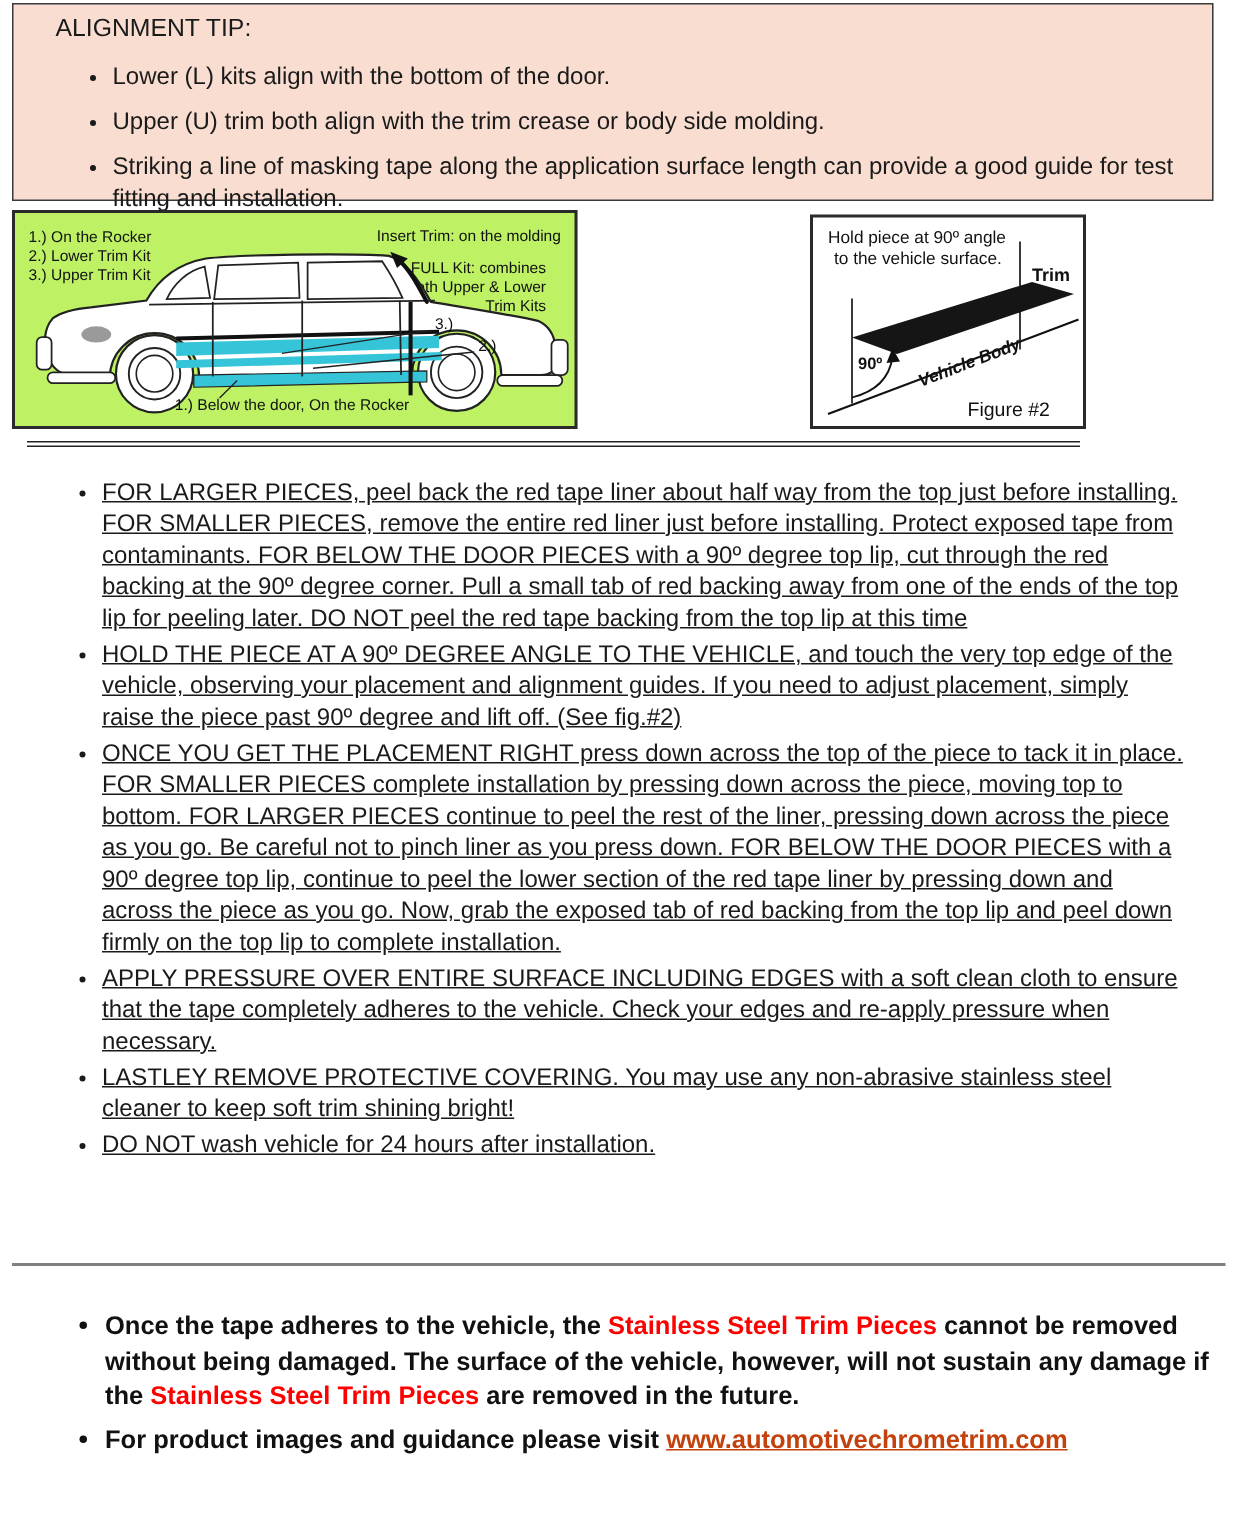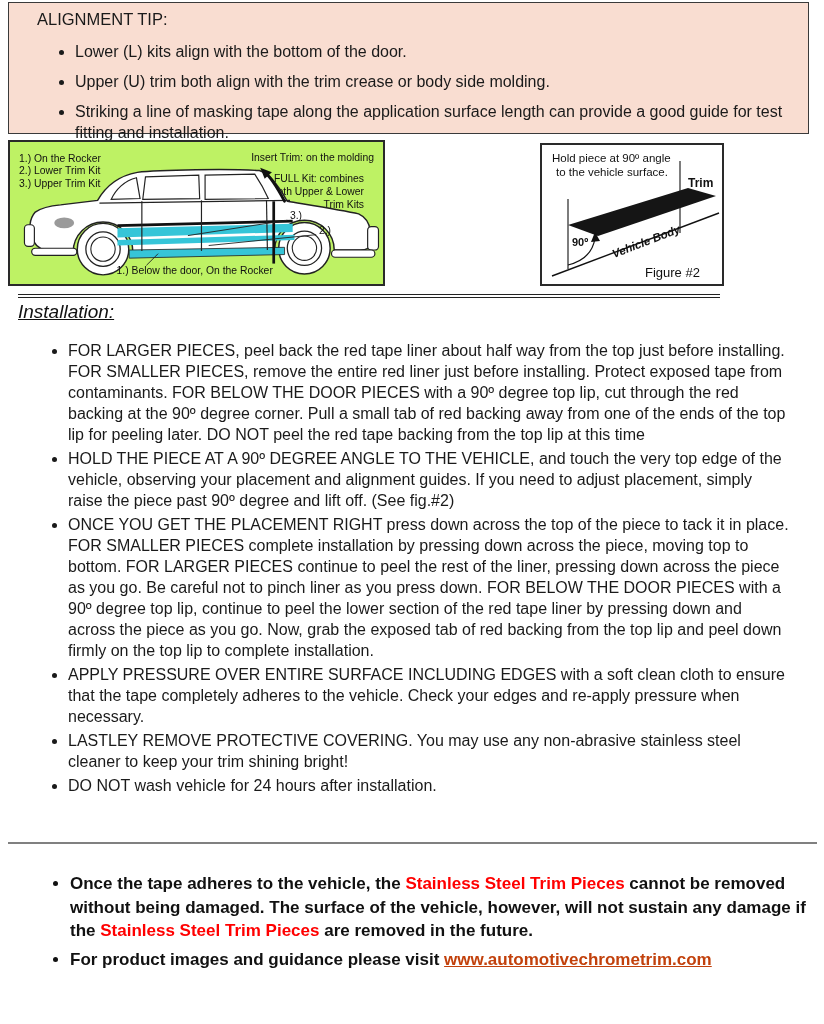--- a/index.html
+++ b/index.html
@@ -31,21 +31,21 @@
     position:absolute; left:18px; top:294px; width:702px; height:1.5px;
     border-top:1.5px solid #222; border-bottom:1.5px solid #222;
   }
 
   
   .section-install { position:absolute; left:18px; top:301px; width:785px; }
   .section-heading {
     font-style:italic; text-decoration:underline; font-weight:400;
     font-size:19px; margin:0; color:#111;
   }
-  .install-list { margin:17px 12px 0 0; padding-left:50px; }
+  .install-list { margin:17px 12px 0 0; padding-left:50px;text-decoration:underline; }
   .install-list li { font-size:16px; line-height:21px; margin-bottom:3px; }
 
   
   .rule-gray { position:absolute; left:8px; top:842px; width:809px; height:0; border-top:2.5px solid #808080; }
   .section-important { position:absolute; left:18px; top:856px; width:792px; }
   .important-list { margin:16px 0 0 0; padding-left:52px; }
   .important-list li { font-size:17px; font-weight:700; line-height:23.5px; margin-bottom:5px; color:#111; }
   .red  { color:#ff0000; }
   .link { color:#c2410c; text-decoration:underline; cursor:pointer; font-weight:700; }
 
@@ -136,27 +136,26 @@
     <polygon points="49,97 53,87 58,96" fill="#111"></polygon>
 
     <text transform="translate(72,113) rotate(-21)" font-size="11.5" font-style="italic" font-weight="600">Vehicle Body</text>
     <text x="103" y="132" font-size="13">Figure #2</text>
   </svg>
 </div>
 
 <div class="fig-rule"></div>
 
 <div class="section-install">
-  <h2 class="section-heading">Installation:</h2>
   <ul class="install-list">
     <li>FOR LARGER PIECES, peel back the red tape liner about half way from the top just before installing. FOR SMALLER PIECES, remove the entire red liner just before installing. Protect exposed tape from contaminants. FOR BELOW THE DOOR PIECES with a 90º degree top lip, cut through the red backing at the 90º degree corner. Pull a small tab of red backing away from one of the ends of the top lip for peeling later. DO NOT peel the red tape backing from the top lip at this time</li>
     <li>HOLD THE PIECE AT A 90º DEGREE ANGLE TO THE VEHICLE, and touch the very top edge of the vehicle, observing your placement and alignment guides. If you need to adjust placement, simply raise the piece past 90º degree and lift off. (See fig.#2)</li>
     <li>ONCE YOU GET THE PLACEMENT RIGHT press down across the top of the piece to tack it in place.  FOR SMALLER PIECES complete installation by pressing down across the piece, moving top to bottom. FOR LARGER PIECES continue to peel the rest of the liner, pressing down across the piece as you go. Be careful not to pinch liner as you press down. FOR BELOW THE DOOR PIECES with a 90º degree top lip, continue to peel the lower section of the red tape liner by pressing down and across the piece as you go. Now, grab the exposed tab of red backing from the top lip and peel down firmly on the top lip to complete installation.</li>
     <li>APPLY PRESSURE OVER ENTIRE SURFACE INCLUDING EDGES with a soft clean cloth to ensure that the tape completely adheres to the vehicle. Check your edges and re-apply pressure when necessary.</li>
-    <li>LASTLEY REMOVE PROTECTIVE COVERING. You may use any non-abrasive stainless steel cleaner to keep your trim shining bright!</li>
+    <li>LASTLEY REMOVE PROTECTIVE COVERING. You may use any non-abrasive stainless steel cleaner to keep soft trim shining bright!</li>
     <li>DO NOT wash vehicle for 24 hours after installation.</li>
   </ul>
 </div>
 
 <div class="rule-gray"></div>
 
 <div class="section-important">
   <ul class="important-list">
     <li><span>Once the tape adheres to the vehicle, the </span><span class="red">Stainless Steel Trim Pieces</span><span> cannot be removed without being damaged. The surface of the vehicle, however, will not sustain any damage if the </span><span class="red">Stainless Steel Trim Pieces</span><span> are removed in the future.</span></li>
     <li><span>For product images and guidance please visit </span><a class="link">www.automotivechrometrim.com</a></li>

